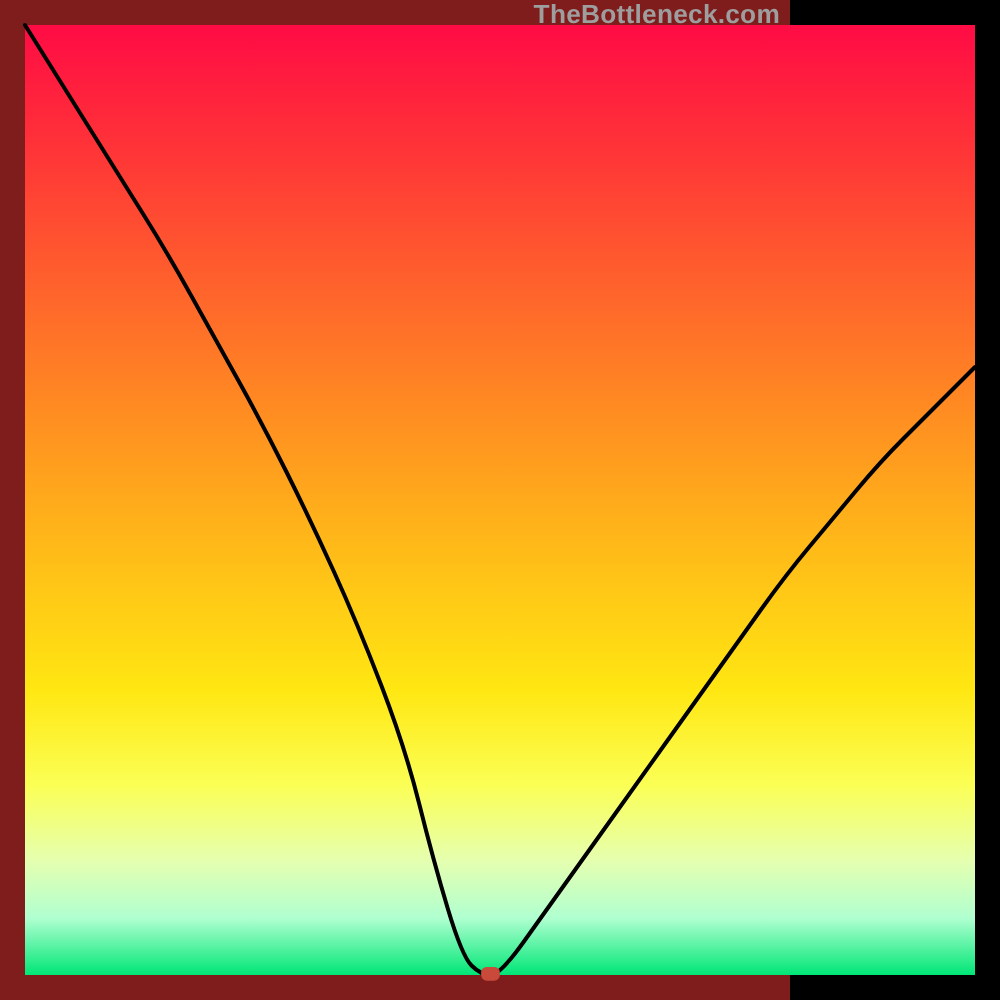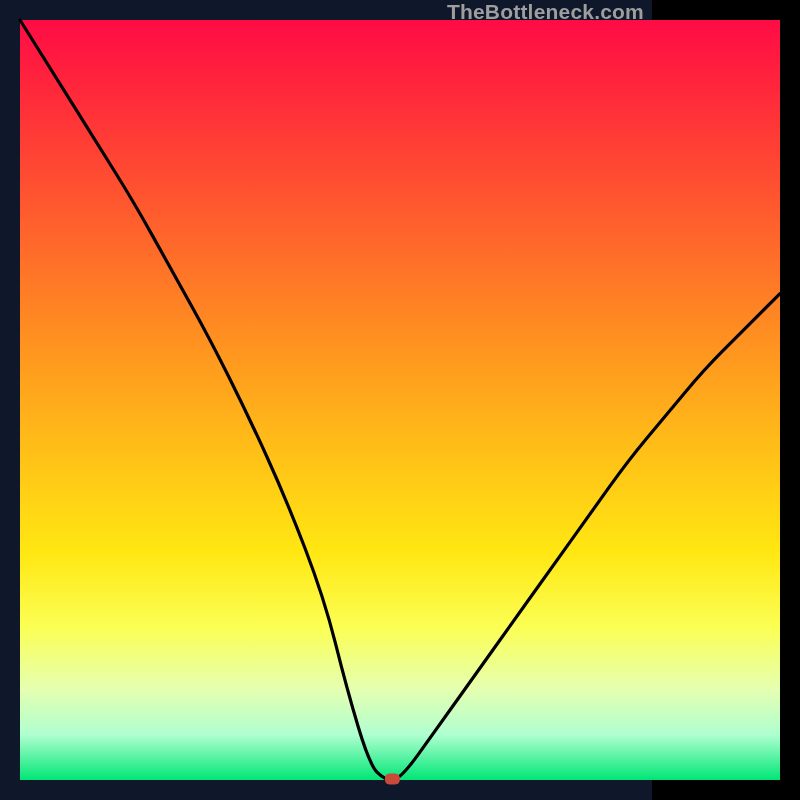--- a/index.html
+++ b/index.html
@@ -9,22 +9,21 @@
     height: 800px;
     background: #000;
     overflow: hidden;
   }
   .frame {
     position: absolute;
     left: 0;
     top: 0;
     width: 632px;
     height: 800px;
-    background: #0f172a;
-    padding-left: 20px;
+    background: #7f1d1d;
   }
   .plot {
     position: absolute;
     left: 20px;
     top: 20px;
     width: 760px;
     height: 760px;
     background: linear-gradient(to bottom,
       #ff0b45 0%,
       #ff2a3a 10%,

